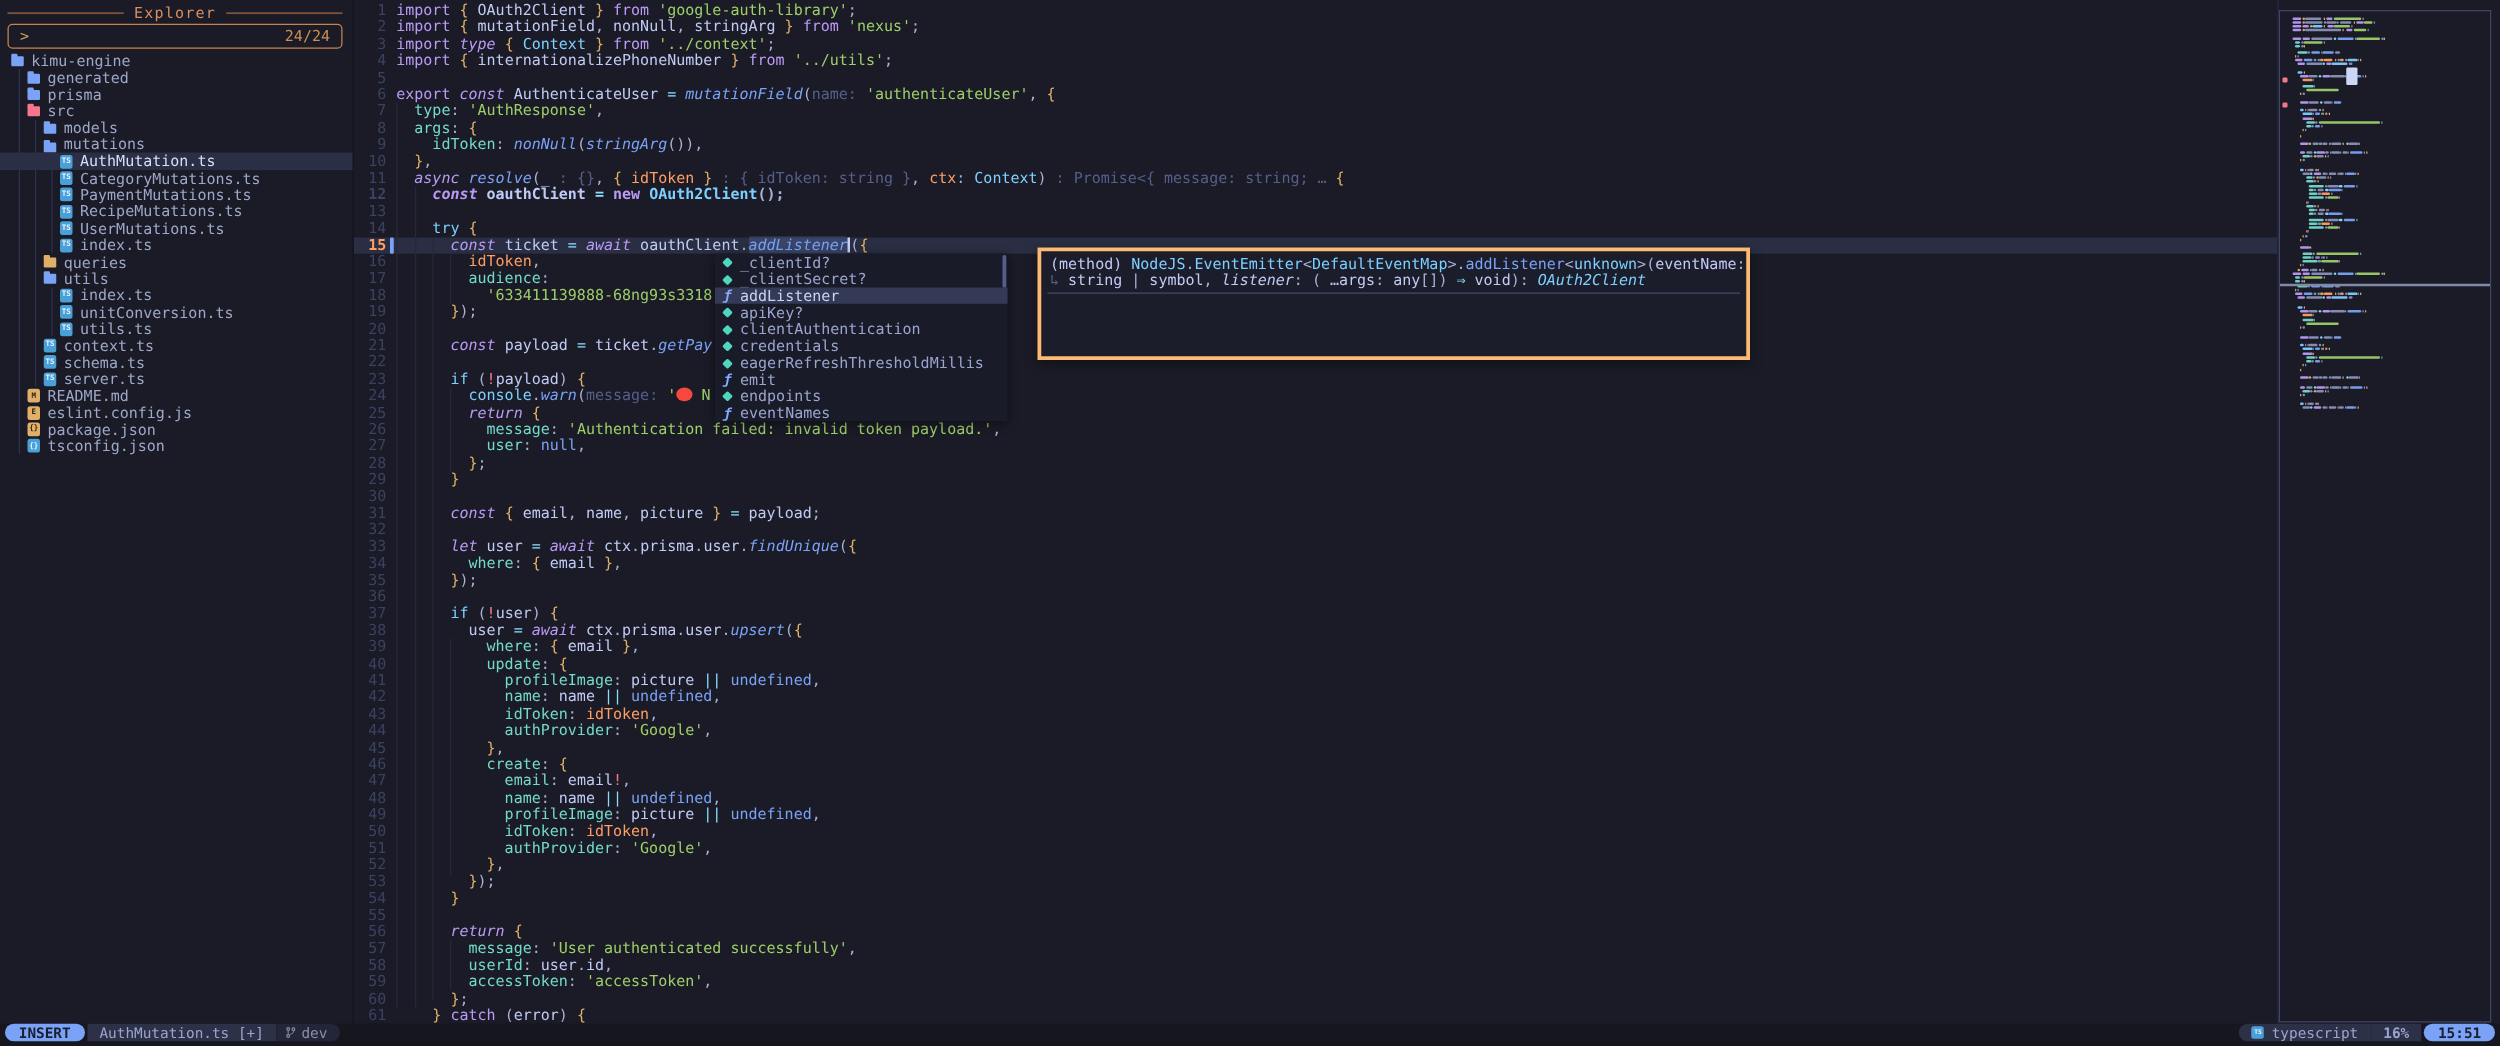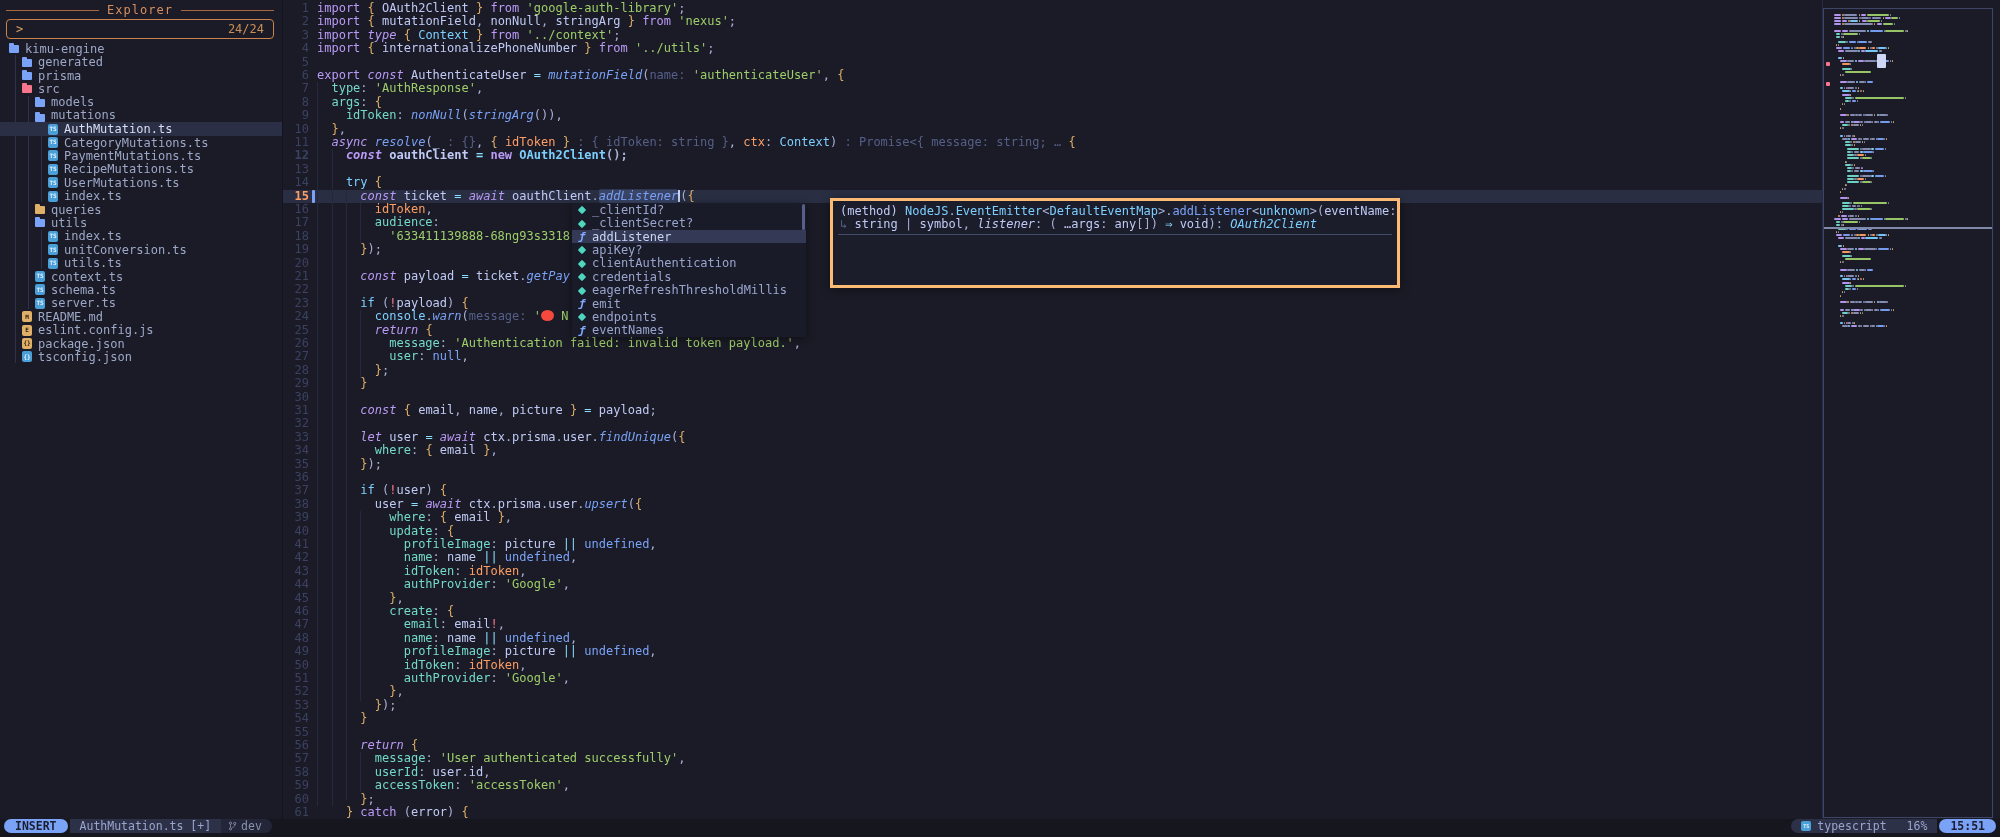--- a/index.html
+++ b/index.html
@@ -86,21 +86,21 @@
   #statusbar{position:absolute;left:0;top:819px;width:2000px;height:18px;background:#16161e;display:flex;align-items:flex-start;font-size:11.5px;}
   .sb-pill{height:14px;display:flex;align-items:center;border-radius:8px;padding:0 11px;background:#7aa2f7;color:#1b1e2e;font-weight:bold;}
   #sb-mode{margin-left:4px;}
   #sb-file{height:14px;display:flex;align-items:center;background:#2d3148;color:#9aa5ce;padding:0 10px;margin-left:2px;}
   #sb-branch{height:14px;display:flex;align-items:center;background:#222638;color:#8a91ac;padding:0 10px 0 7px;border-radius:0 8px 8px 0;}
   #sb-branch svg{margin-right:4px;}
   #sb-right{margin-left:auto;display:flex;align-items:center;}
   #sb-lang{height:14px;display:flex;align-items:center;background:#2d3148;color:#9aa5ce;padding:0 10px;border-radius:8px 0 0 8px;}
   .ts-sq{width:10px;height:10px;background:#4a9fd8;border-radius:2px;margin-right:6px;display:flex;align-items:center;justify-content:center;
     font-size:5px;font-weight:bold;color:#eaf4ff;}
-  #sb-prog{color:#9aa5ce;background:#2d3148;height:14px;display:flex;align-items:center;padding:0 10px;}
+  #sb-prog{color:#9aa5ce;background:#2d3148;height:14px;display:flex;align-items:center;padding:0 10px;font-weight:bold;}
   #sb-time{margin-right:4px;margin-left:2px;}
 </style>
 </head>
 <body>
 
 <div id="sidebar">
   <div id="exp-header">
     <span class="hline"></span>
     <span class="ttl">Explorer</span>
     <span class="hline"></span>

